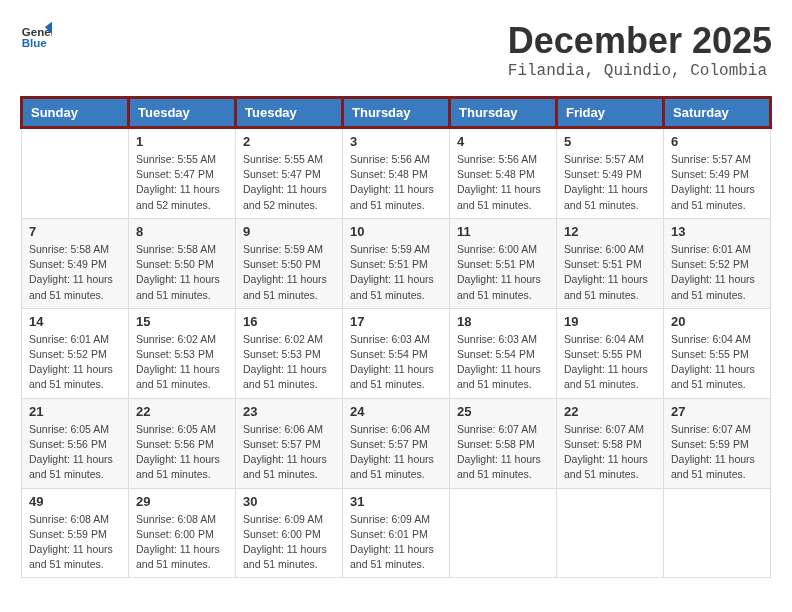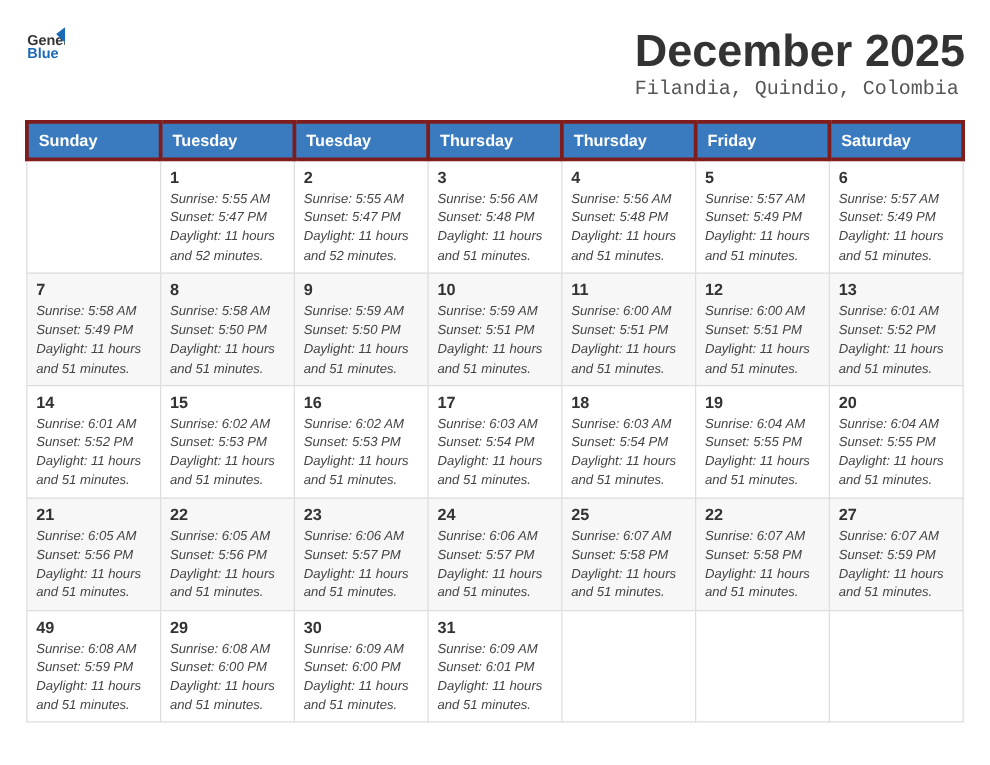--- a/index.html
+++ b/index.html
@@ -68,21 +68,20 @@
     .day-number {
       font-size: 13px;
       font-weight: bold;
       margin-bottom: 3px;
       display: block;
     }
     .day-info {
       font-size: 10.5px;
       line-height: 1.45;
       color: #444;
-      font-style: italic;
     }
     .empty-cell {
       background: #f9f9f9;
     }
   </style>
 </head>
 <body>
 
 <div class="header">
   <div class="logo">

